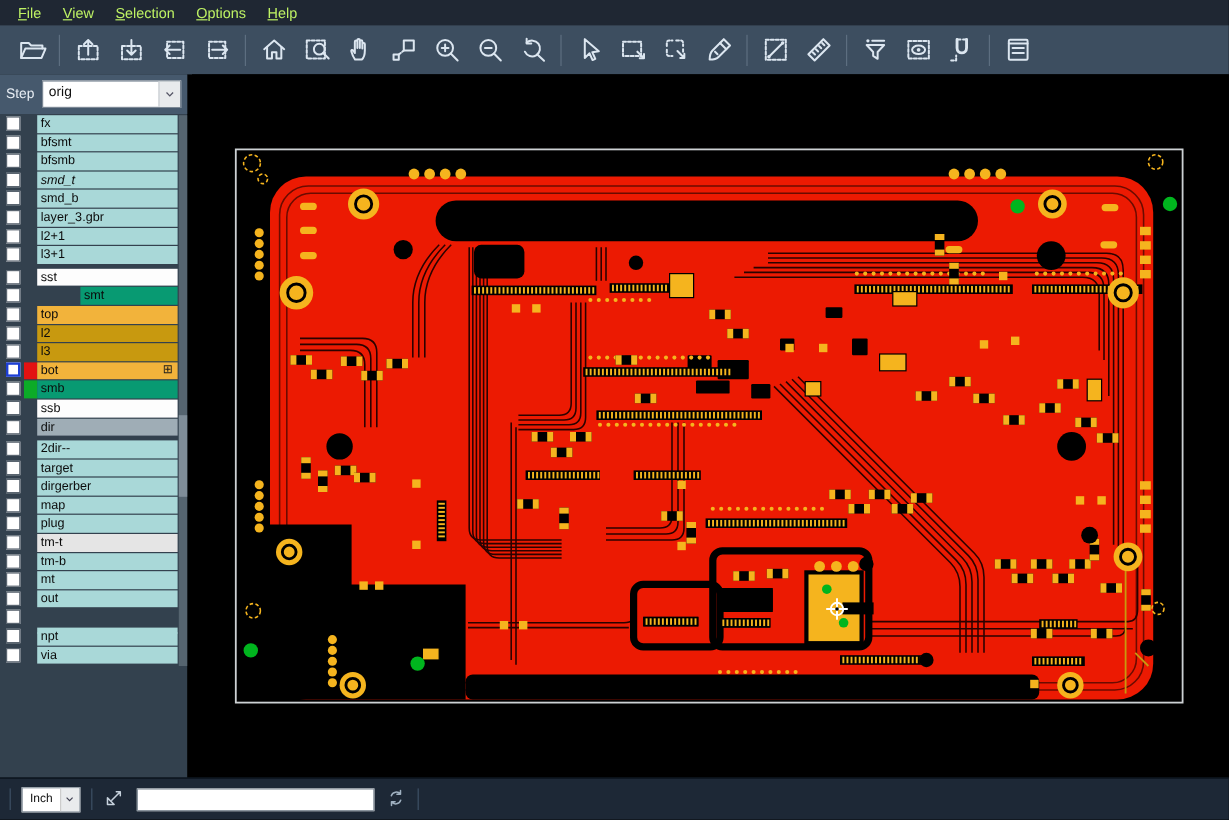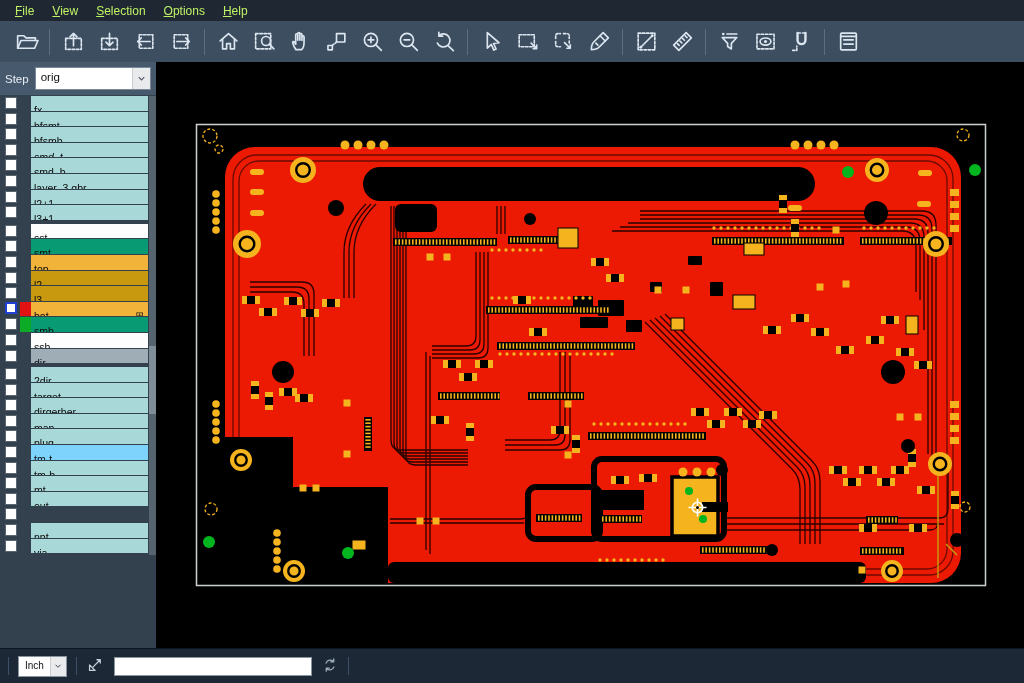--- a/index.html
+++ b/index.html
@@ -16,21 +16,21 @@
   .step-combo{flex:1;height:21px;background:#fff;border:1px solid #7b8794;display:flex;align-items:stretch;cursor:default;}
   .step-value{flex:1;font-size:11.5px;color:#111;padding:3px 0 0 5px;}
   .step-chevron{width:17px;background:#e8eaec;border-left:1px solid #c9ced3;display:flex;align-items:center;justify-content:center;color:#556;}
   .layer-list{position:relative;flex:none;padding-top:1px;}
   .layer-group{margin-bottom:4px;}
   .layer-group:last-child{margin-bottom:0;}
   .layer-row{height:14.6px;margin-bottom:1px;display:flex;align-items:stretch;padding-right:8px;cursor:default;}
   .cb{width:10px;height:10px;flex:none;background:#fff;border:1px solid #5a6570;margin:1px 3px 0 5px;}
   .cb-active{border:2px solid #1d3fd4;width:8px;height:8px;margin-top:0;}
   .swatch{width:11px;flex:none;}
-  .layer-label{flex:1;font-size:10.5px;color:#0b0b0b;padding:8px 2px 0 3px;line-height:12.5px;white-space:nowrap;overflow:hidden;display:flex;}
+  .layer-label{flex:1;font-size:10.5px;color:#0b0b0b;padding:1px 2px 0 3px;line-height:12.5px;white-space:nowrap;overflow:hidden;display:flex;}
   .badge{margin-left:auto;font-size:10px;line-height:12px;color:#1a1a1a;padding-right:2px;}
   .scrollstrip{position:absolute;right:0;top:34px;width:7px;height:459px;background:#55646f;}
   .scrollthumb{position:absolute;right:0;top:250px;width:7px;height:68px;background:#7f8d98;}
   .coord-panel{flex:1;background:#6d8495;position:relative;}
   .coord-sep{position:absolute;left:0;right:0;top:46px;height:1px;background:#92a6b3;}
   .coord-x,.coord-y{position:absolute;left:8px;color:#f2f6f9;font-size:13.5px;}
   .coord-x{top:51px;}
   .coord-y{top:73px;}
   .canvas{position:absolute;left:160px;top:62px;width:864px;height:586px;background:#000;}
   .canvas svg{position:absolute;left:0;top:0;}
@@ -256,21 +256,21 @@
       </div>
       <div class="layer-group">
         <div class="layer-row">
           <span class="cb"></span>
           <span class="swatch"></span>
           <span class="layer-label" style="background: rgb(253, 253, 253);">sst</span>
         </div>
         <div class="layer-row">
           <span class="cb"></span>
           <span class="swatch"></span>
-          <span class="layer-label" style="background: rgb(8, 154, 114);">smt</span>
+          <span class="layer-label" style="background: rgb(8, 154, 114); margin-left: 36px;">smt</span>
         </div>
         <div class="layer-row">
           <span class="cb"></span>
           <span class="swatch"></span>
           <span class="layer-label" style="background: rgb(242, 179, 59);">top</span>
         </div>
         <div class="layer-row">
           <span class="cb"></span>
           <span class="swatch"></span>
           <span class="layer-label" style="background: rgb(200, 153, 15);">l2</span>
@@ -323,21 +323,21 @@
           <span class="layer-label" style="background: rgb(169, 216, 216);">map</span>
         </div>
         <div class="layer-row">
           <span class="cb"></span>
           <span class="swatch"></span>
           <span class="layer-label" style="background: rgb(169, 216, 216);">plug</span>
         </div>
         <div class="layer-row">
           <span class="cb"></span>
           <span class="swatch"></span>
-          <span class="layer-label" style="background: #7dd3fc;">tm-t</span>
+          <span class="layer-label" style="background: #e5e5e5;">tm-t</span>
         </div>
         <div class="layer-row">
           <span class="cb"></span>
           <span class="swatch"></span>
           <span class="layer-label" style="background: rgb(169, 216, 216);">tm-b</span>
         </div>
         <div class="layer-row">
           <span class="cb"></span>
           <span class="swatch"></span>
           <span class="layer-label" style="background: rgb(169, 216, 216);">mt</span>

